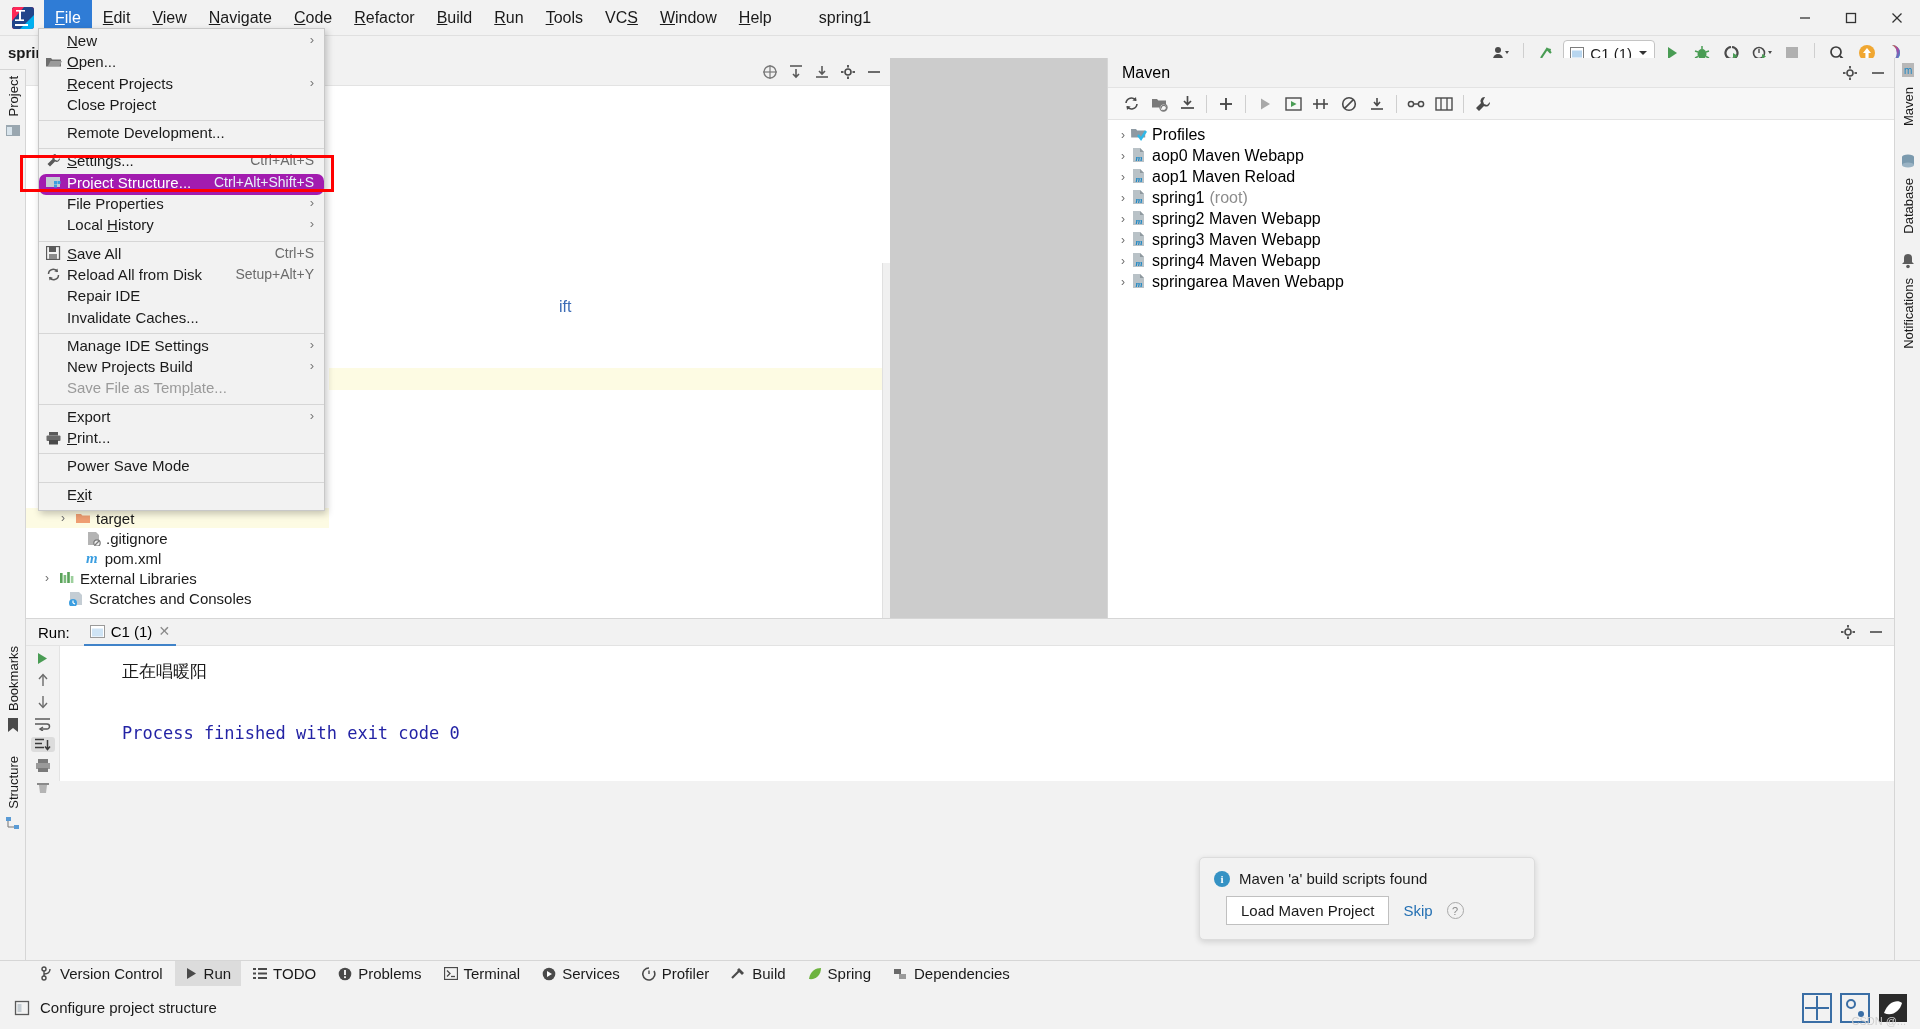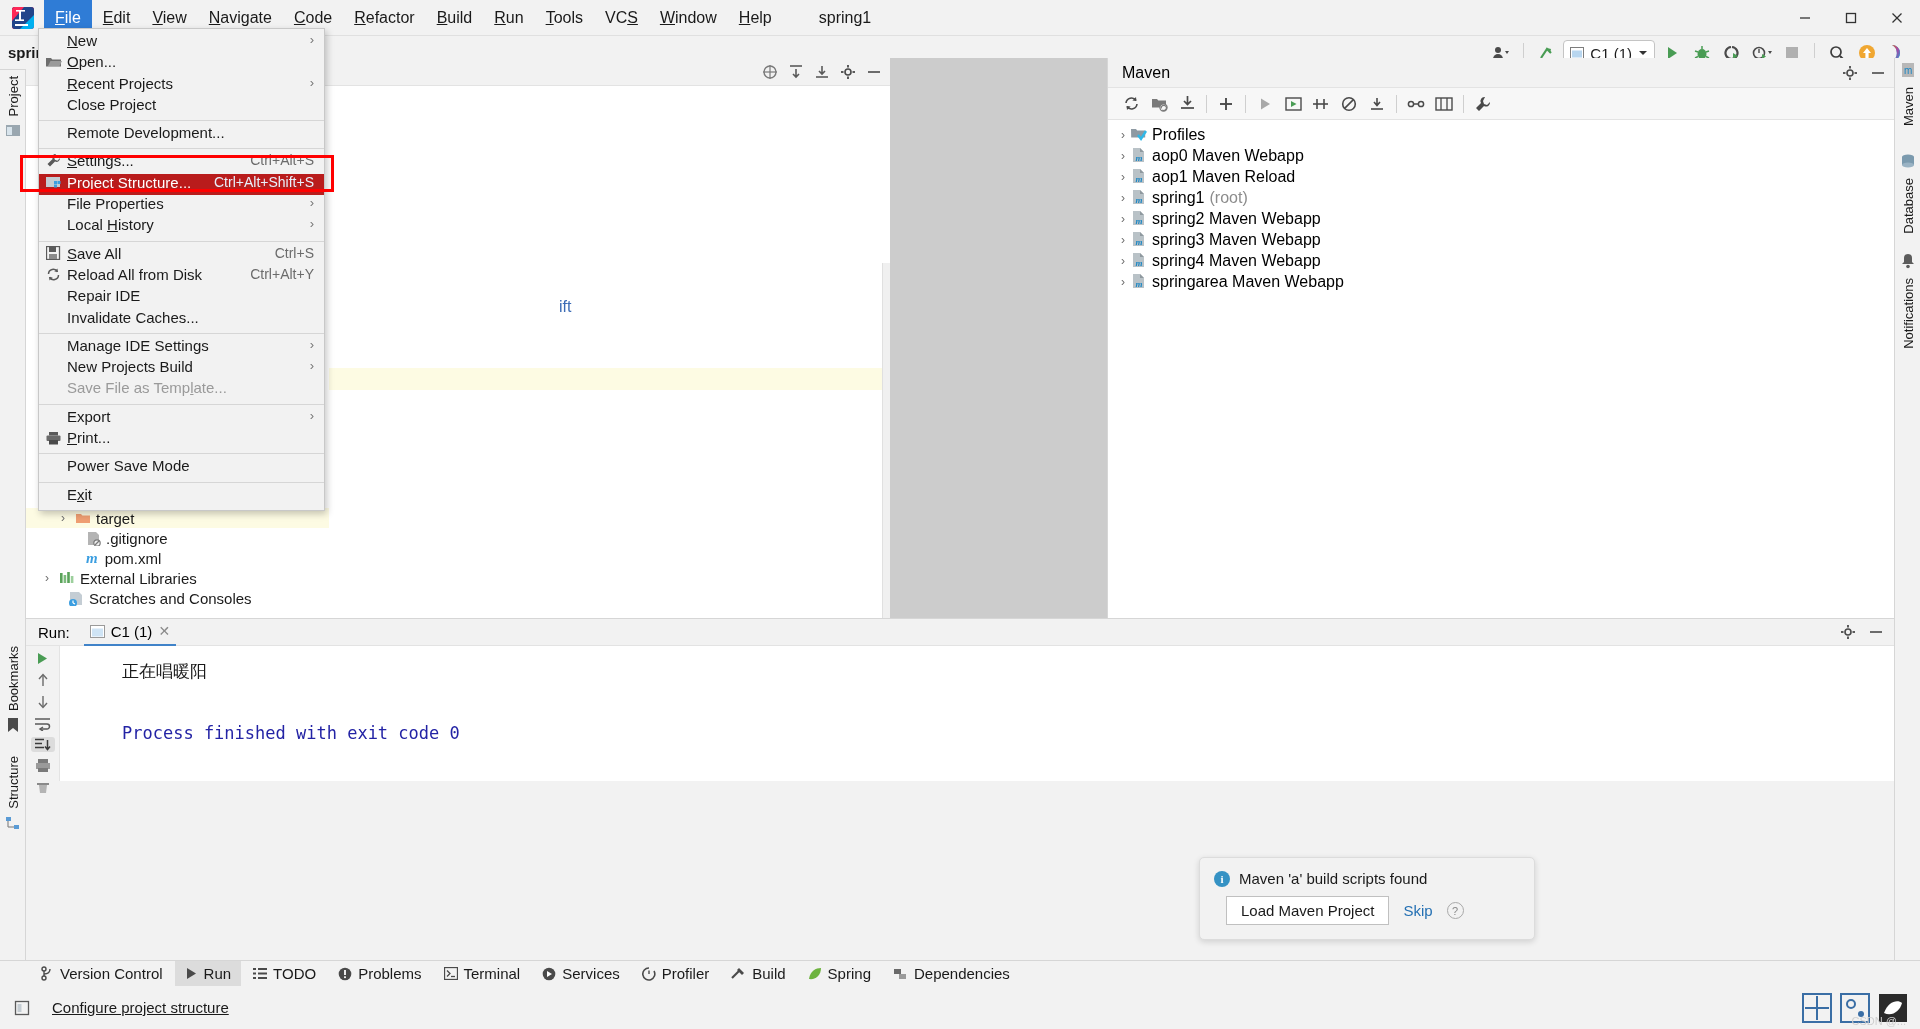--- a/index.html
+++ b/index.html
@@ -156,35 +156,35 @@
 
   
   .tw-bar {
     position:absolute; left:0; bottom:43px; width:1920px; height:26px; background:#f2f2f2;
     border-top:1px solid #d6d6d6; display:flex; align-items:center; padding-left:30px; gap:2px;
   }
   .tw-item { display:flex;align-items:center;gap:6px;padding:0 10px;height:26px;font-size:15px;color:#1a1a1a;}
   .tw-item.sel { background:#dcdcdc; }
   .status-bar {
     position:absolute; left:0; bottom:0; width:1920px; height:43px; background:#f2f2f2;
-    display:flex; align-items:center; padding-left:14px; font-size:15px; color:#1a1a1a; gap:22px;text-decoration:underline;
+    display:flex; align-items:center; padding-left:14px; font-size:15px; color:#1a1a1a; gap:10px;
   }
   .status-right { position:absolute; right:12px; display:flex; align-items:center; gap:8px;}
 
   
   .dropdown {
     position:absolute; left:38px; top:28px; width:287px;
     background:#f2f2f2; border:1px solid #c8c8c8; box-shadow:2px 3px 7px rgba(0,0,0,0.22);
     padding: 3px 0; z-index: 50;
   }
   .dd-item {
     height:21.3px; display:flex; align-items:flex-start; font-size:15px; color:#1a1a1a; position:relative;
     padding-left:28px; padding-right:10px;
   }
-  .dd-item.sel { background:#b91c1c; color:#ffffff; }
+  .dd-item.sel { background:#a21caf; color:#ffffff;border-radius:7px; }
   .dd-item.disabled { color:#9a9a9a; }
   .dd-ico { position:absolute; left:6px; width:17px; height:17px; display:flex;align-items:center;justify-content:center;}
   .dd-short { margin-left:auto; font-size:14px; color:#6b6b6b; }
   .dd-item.sel .dd-short { color:#e8f0fb; }
   .dd-arrow { margin-left:auto; color:#777; font-size:13px; }
   .dd-sep { height:1px; background:#d6d6d6; margin:3px 0; }
 
   .red-box {
     position:absolute; left:20px; top:155px; width:314px; height:37px;
     border:3px solid #ff0000; z-index:60; pointer-events:none;
@@ -829,21 +829,21 @@
     <div class="dd-item">
       <span class="dd-ico">
         <svg width="15" height="15">
             <path d="M2.5 7 a4.8 4.8 0 0 1 9 -2.2" fill="none" stroke="#5a5a5a" stroke-width="1.5"></path>
             <path d="M11.5 1.5 l0.4 3.6 l-3.6 -0.5 z" fill="#5a5a5a"></path>
             <path d="M12.5 8 a4.8 4.8 0 0 1 -9 2.2" fill="none" stroke="#5a5a5a" stroke-width="1.5"></path>
             <path d="M3.5 13.5 l-0.4 -3.6 l3.6 0.5 z" fill="#5a5a5a"></path>
           </svg>
       </span>
       <span>Reload All from Disk</span>
-      <span class="dd-short">Ctrl+Alt+Y</span>
+      <span class="dd-short">Setup+Alt+Y</span>
     </div>
     <div class="dd-item">
       <span>Repair IDE</span>
     </div>
     <div class="dd-item">
       <span>Invalidate Caches...</span>
     </div>
     <div class="dd-sep"></div>
     <div class="dd-item">
       <span>Manage IDE Settings</span>

